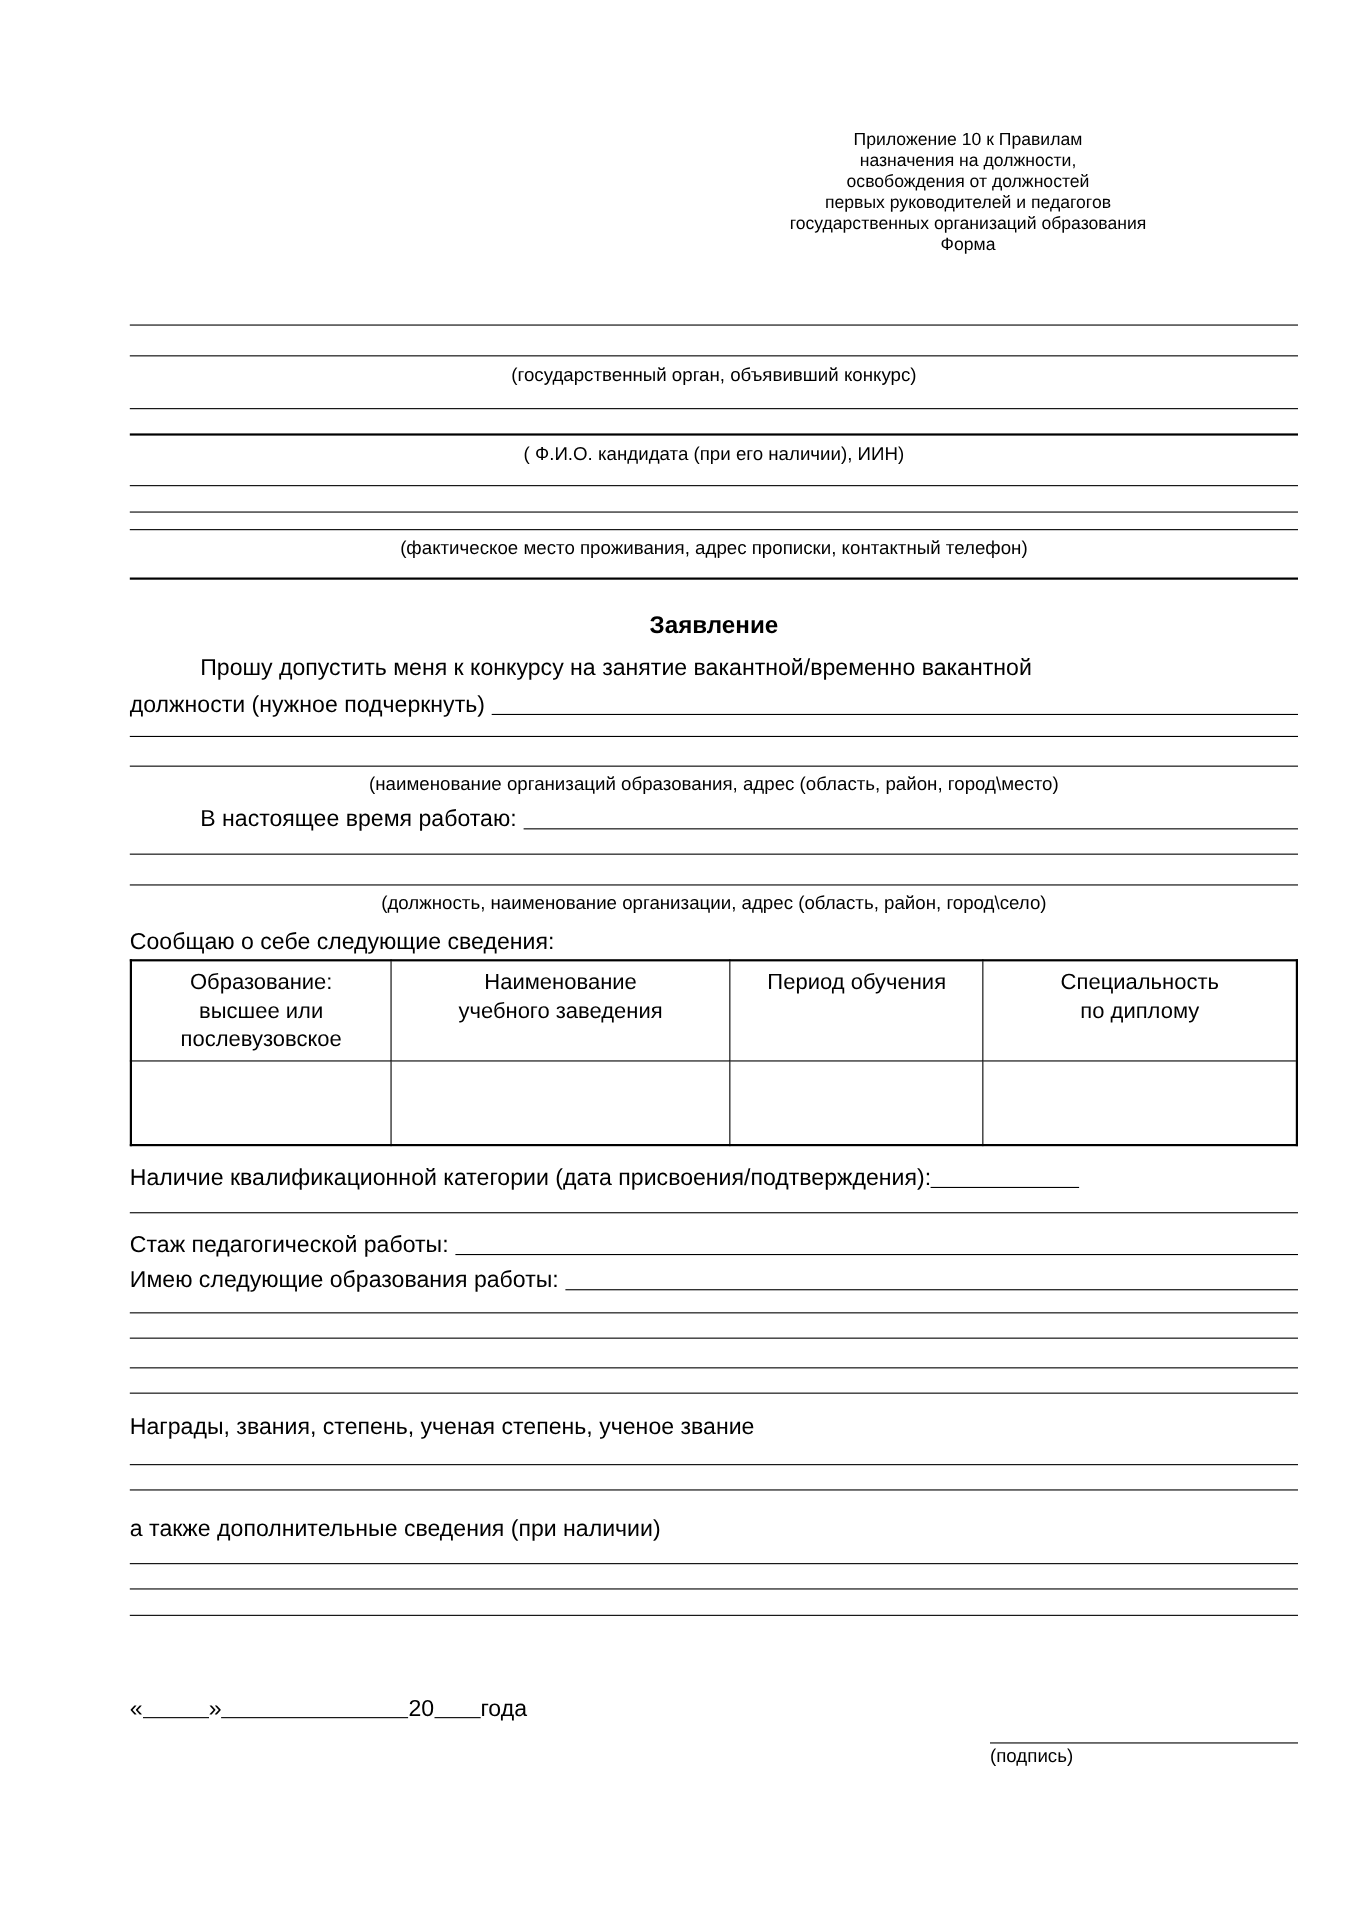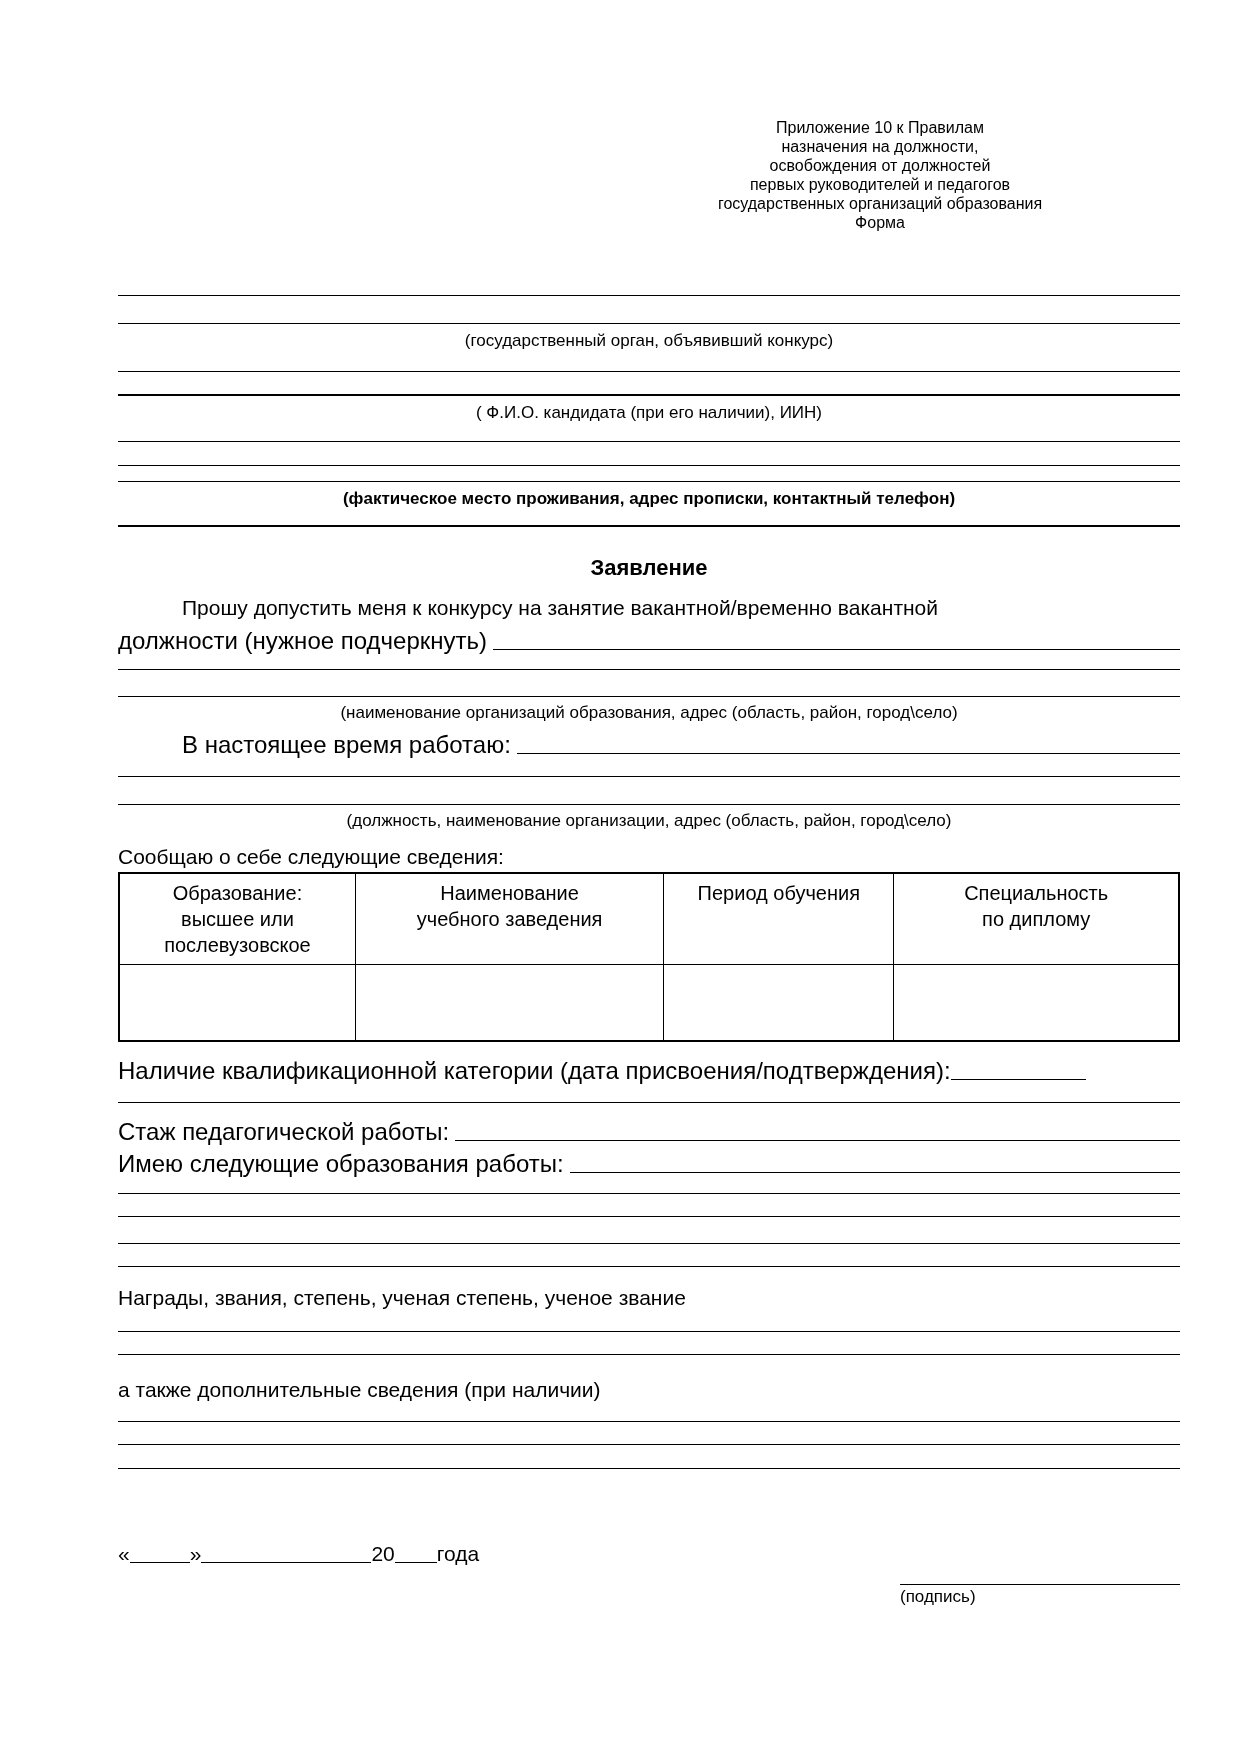--- a/index.html
+++ b/index.html
@@ -21,21 +21,21 @@
     font-size:16px;
     line-height:19px;
     white-space:pre-line;
   }
   .rule{border-bottom:1px solid #000;height:0;}
   .rule.thick{border-bottom-width:2px;}
   .caption{font-size:17px;line-height:20px;text-align:center;}
   .title{font-size:22px;font-weight:bold;line-height:27px;text-align:center;}
   .body-text{font-size:21px;line-height:25px;}
   .indent{padding-left:64px;}
-  .wrow{display:flex;font-size:24px;line-height:25px;}
+  .wrow{display:flex;font-size:21px;line-height:25px;}
   .wrow .label{white-space:nowrap;}
   .wrow .fill{flex:1;border-bottom:1px solid #000;height:21px;margin-left:6px;}
   .wrow .fill.nogap{margin-left:0;}
   .wrow .fill.fixed{flex:0 0 135px;}
   table.edu-table{
     border-collapse:collapse;
     width:100%;
     table-layout:fixed;
     font-size:20px;
     line-height:26px;
@@ -58,21 +58,21 @@
   .dfill.w1{width:60px;}
   .dfill.w2{width:170px;}
   .dfill.w3{width:42px;}
   .sig-block{width:280px;margin-left:auto;}
   .sig-line{border-bottom:1px solid #000;height:18px;}
   .sig-caption{font-size:17px;line-height:20px;margin-top:2px;}
   
   .mt-r1{margin-top:63px;}  .mt-r2{margin-top:27px;}  .mt-c1{margin-top:7px;}
   .mt-r3{margin-top:20px;}  .mt-r4{margin-top:22px;}  .mt-c2{margin-top:7px;}
   .mt-r5{margin-top:18px;}  .mt-r6{margin-top:23px;}  .mt-c3{margin-top:7px;}
-  .mt-r7{margin-top:15px;}  .mt-c4{margin-top:7px;font-weight:bold;}   .mt-r8{margin-top:16px;}
+  .mt-r7{margin-top:15px;}  .mt-c4{margin-top:7px;}   .mt-r8{margin-top:16px;}
   .mt-title{margin-top:27px;} .mt-para{margin-top:14px;} .mt-para2{margin-top:8px;}
   .mt-r9{margin-top:16px;}  .mt-r10{margin-top:26px;} .mt-c5{margin-top:6px;}
   .mt-work{margin-top:9px;} .mt-r11{margin-top:19px;} .mt-r12{margin-top:27px;}
   .mt-c6{margin-top:6px;}   .mt-intro{margin-top:13px;} .mt-table{margin-top:3px;}
   .mt-qual{margin-top:16px;} .mt-r13{margin-top:19px;} .mt-staz{margin-top:16px;}
   .mt-imeu{margin-top:7px;} .mt-r14{margin-top:17px;} .mt-r15{margin-top:22px;}
   .mt-r16{margin-top:26px;} .mt-r17{margin-top:22px;} .mt-awards{margin-top:18px;}
   .mt-r18{margin-top:21px;} .mt-r19{margin-top:22px;} .mt-add{margin-top:22px;}
   .mt-r20{margin-top:19px;} .mt-r21{margin-top:22px;} .mt-r22{margin-top:23px;}
   .mt-footer{margin-top:72px;}
@@ -107,21 +107,21 @@
   <div class="title mt-title">Заявление</div>
 
   <div class="body-text indent mt-para">Прошу допустить меня к конкурсу на занятие вакантной/временно вакантной</div>
   <div class="wrow mt-para2">
     <span class="label">должности (нужное подчеркнуть)</span>
     <span class="fill"></span>
   </div>
 
   <div class="rule mt-r9"></div>
   <div class="rule mt-r10"></div>
-  <div class="caption mt-c5">(наименование организаций образования, адрес (область, район, город\село)</div>
+  <div class="caption mt-c5">(наименование организаций образования, адрес (область, район, город\место)</div>
 
   <div class="wrow mt-work">
     <span class="label indent">В настоящее время работаю:</span>
     <span class="fill"></span>
   </div>
 
   <div class="rule mt-r11"></div>
   <div class="rule mt-r12"></div>
   <div class="caption mt-c6">(должность, наименование организации, адрес (область, район, город\село)</div>
 

